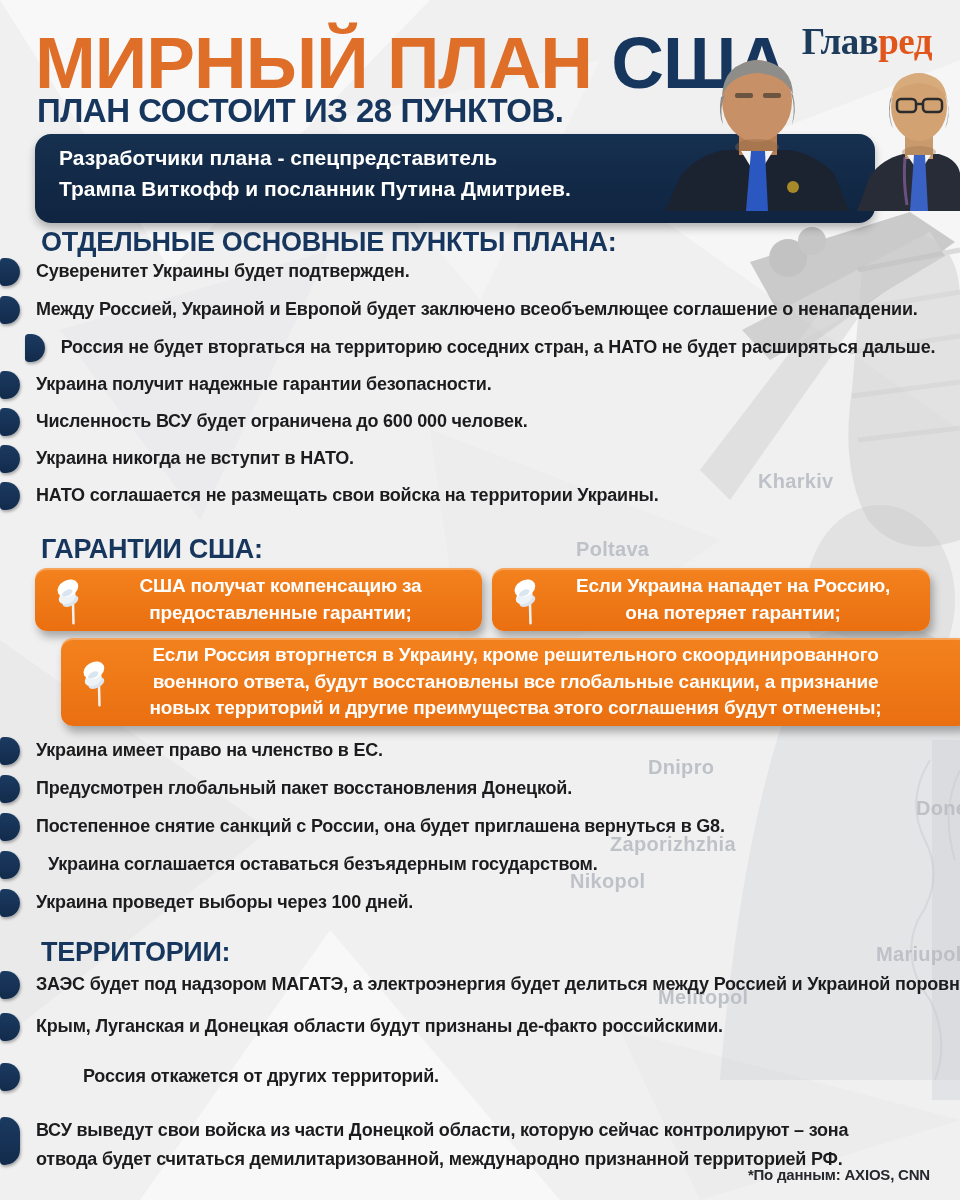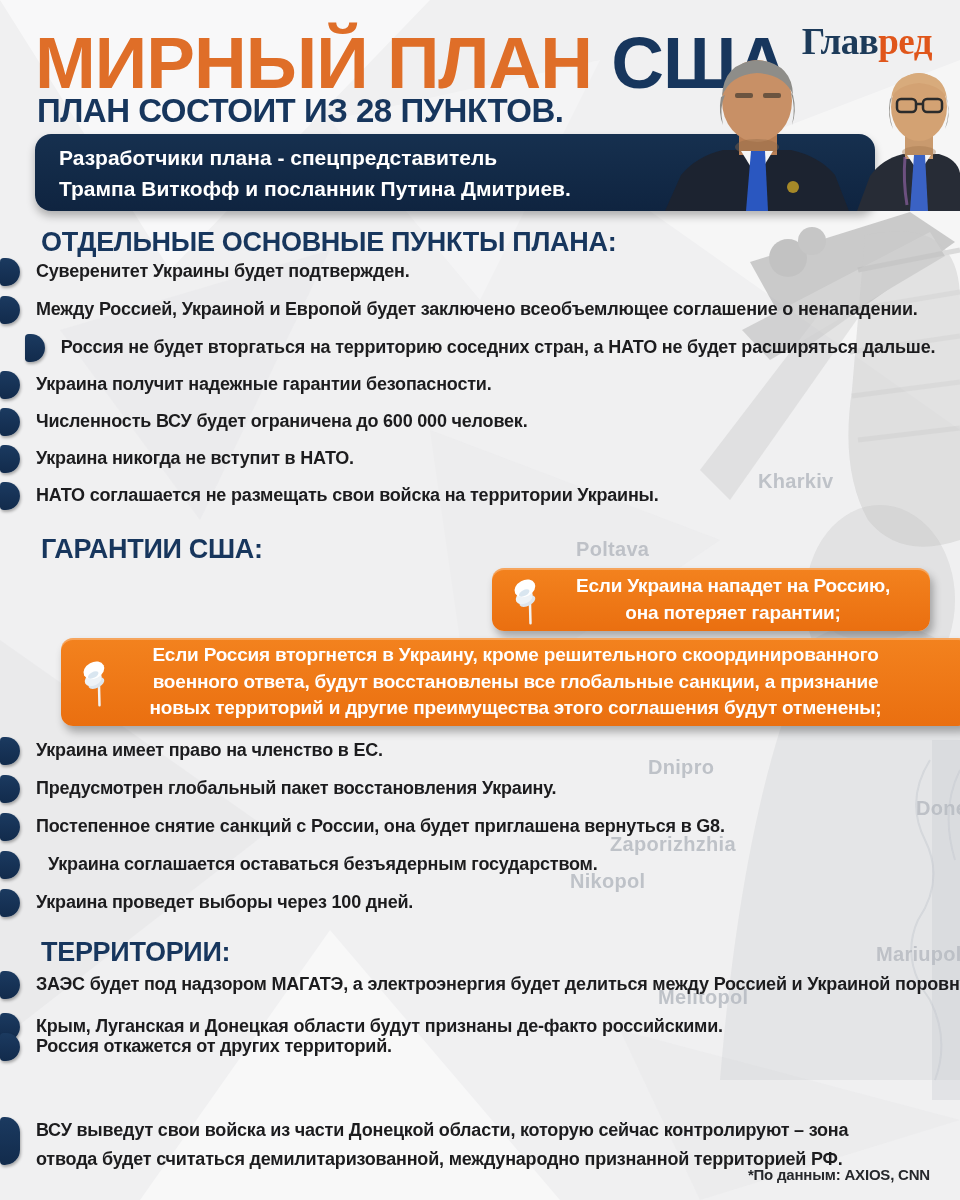--- a/index.html
+++ b/index.html
@@ -25,21 +25,21 @@
     position:absolute;left:35px;top:26px;font-size:73px;font-weight:800;
     letter-spacing:-1px;line-height:1;white-space:nowrap;
   }
   .title .t1{color:#df6e28;}
   .title .t2{color:#17365d;}
   .subtitle{
     position:absolute;left:37px;top:92px;font-size:33px;font-weight:800;
     color:#17365d;letter-spacing:-.5px;white-space:nowrap;
   }
   .banner{
-    position:absolute;left:35px;top:134px;width:840px;height:77px;
+    position:absolute;left:35px;top:134px;width:840px;height:89px;
     background:linear-gradient(180deg,#16304f 0%,#0f2440 100%);
     border-radius:16px;box-shadow:0 5px 9px rgba(0,0,0,.28);
     color:#ffffff;font-size:21px;font-weight:bold;line-height:31px;
     padding:8px 0 0 24px;box-sizing:border-box;
   }
   .photos{position:absolute;left:635px;top:55px;width:325px;height:156px;}
   
   .section-heading{
     position:absolute;left:35px;color:#17365d;font-size:27px;font-weight:800;
     letter-spacing:-.3px;white-space:nowrap;margin:6px;
@@ -192,20 +192,33 @@
       <span class="pill"></span>
       <p class="item-text">Украина никогда не вступит в НАТО.</p>
     </div>
   <div class="row" style="top:481px;">
       <span class="pill"></span>
       <p class="item-text">НАТО соглашается не размещать свои войска на территории Украины.</p>
     </div>
 
   <h2 class="section-heading" style="top:528px;">ГАРАНТИИ США:</h2>
 
+  <div class="card" style="left:35px;top:568px;width:447px;height:63px;">
+    <svg class="pin" width="46" height="52" viewBox="0 0 48 52" aria-hidden="true">
+      <g transform="rotate(-28 24 24)">
+        <path d="M22,30 L13,48" stroke="#f2f2f2" stroke-width="2.6" stroke-linecap="round"></path>
+        <ellipse cx="21" cy="26" rx="9" ry="5" fill="#dde6ee"></ellipse>
+        <ellipse cx="20" cy="21" rx="9.5" ry="6.5" fill="#eef3f7"></ellipse>
+        <ellipse cx="25" cy="13" rx="11.5" ry="8.5" fill="#ffffff"></ellipse>
+        <ellipse cx="29" cy="10" rx="5" ry="3" fill="#ffffff"></ellipse>
+        <ellipse cx="22" cy="17" rx="6" ry="3" fill="#cfe0ec" opacity="0.8"></ellipse>
+      </g>
+    </svg>
+    <p class="card-text">США получат компенсацию за предоставленные гарантии;</p>
+  </div>
 
   <div class="card" style="left:492px;top:568px;width:438px;height:63px;">
     <svg class="pin" width="46" height="52" viewBox="0 0 48 52" aria-hidden="true">
       <g transform="rotate(-28 24 24)">
         <path d="M22,30 L13,48" stroke="#f2f2f2" stroke-width="2.6" stroke-linecap="round"></path>
         <ellipse cx="21" cy="26" rx="9" ry="5" fill="#dde6ee"></ellipse>
         <ellipse cx="20" cy="21" rx="9.5" ry="6.5" fill="#eef3f7"></ellipse>
         <ellipse cx="25" cy="13" rx="11.5" ry="8.5" fill="#ffffff"></ellipse>
         <ellipse cx="29" cy="10" rx="5" ry="3" fill="#ffffff"></ellipse>
         <ellipse cx="22" cy="17" rx="6" ry="3" fill="#cfe0ec" opacity="0.8"></ellipse>
@@ -227,21 +240,21 @@
     </svg>
     <p class="card-text" style="padding-right:70px;">Если Россия вторгнется в Украину, кроме решительного скоординированного военного ответа, будут восстановлены все глобальные санкции, а признание новых территорий и другие преимущества этого соглашения будут отменены;</p>
   </div>
 
   <div class="row" style="top:736px;">
       <span class="pill"></span>
       <p class="item-text">Украина имеет право на членство в ЕС.</p>
     </div>
   <div class="row" style="top:774px;">
       <span class="pill"></span>
-      <p class="item-text">Предусмотрен глобальный пакет восстановления Украину.</p>
+      <p class="item-text">Предусмотрен глобальный пакет восстановления Донецкой.</p>
     </div>
   <div class="row" style="top:812px;">
       <span class="pill"></span>
       <p class="item-text">Постепенное снятие санкций с России, она будет приглашена вернуться в G8.</p>
     </div>
   <div class="row" style="top:850px;gap:12px;">
       <span class="pill"></span>
       <p class="item-text">Украина соглашается оставаться безъядерным государством.</p>
     </div>
   <div class="row" style="top:888px;">
@@ -252,21 +265,21 @@
   <h2 class="section-heading" style="top:931px;">ТЕРРИТОРИИ:</h2>
 
   <div class="row" style="top:970px;">
       <span class="pill"></span>
       <p class="item-text" style="white-space:nowrap;">ЗАЭС будет под надзором МАГАТЭ, а электроэнергия будет делиться между Россией и Украиной поровну – 50/50.</p>
     </div>
   <div class="row" style="top:1012px;">
       <span class="pill"></span>
       <p class="item-text">Крым, Луганская и Донецкая области будут признаны де-факто российскими.</p>
     </div>
-  <div class="row" style="top:1032px;">
+  <div class="row" style="top:1062px;gap:47px;">
       <span class="pill"></span>
       <p class="item-text">Россия откажется от других территорий.</p>
     </div>
   <div class="row" style="top:1116px;">
       <span class="pill tall"></span>
       <p class="item-text" style="max-width:875px;">ВСУ выведут свои войска из части Донецкой области, которую сейчас контролируют – зона отвода будет считаться демилитаризованной, международно признанной территорией РФ.</p>
     </div>
 
   <div class="footer-note">*По данным: AXIOS, CNN</div>
 

